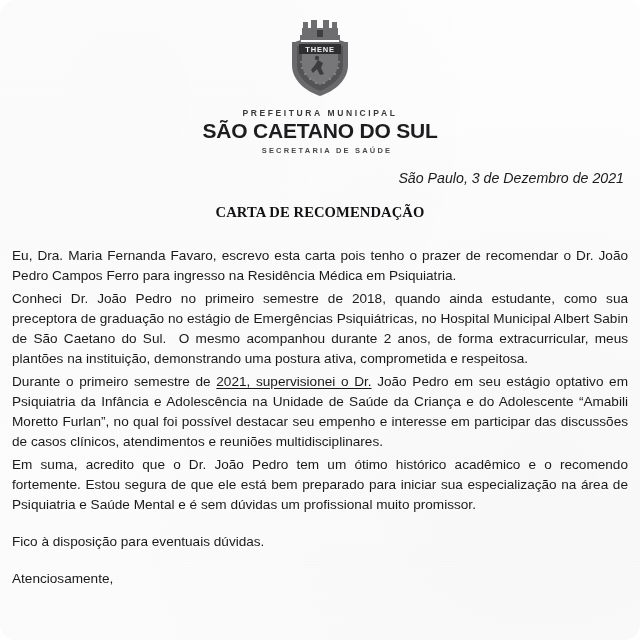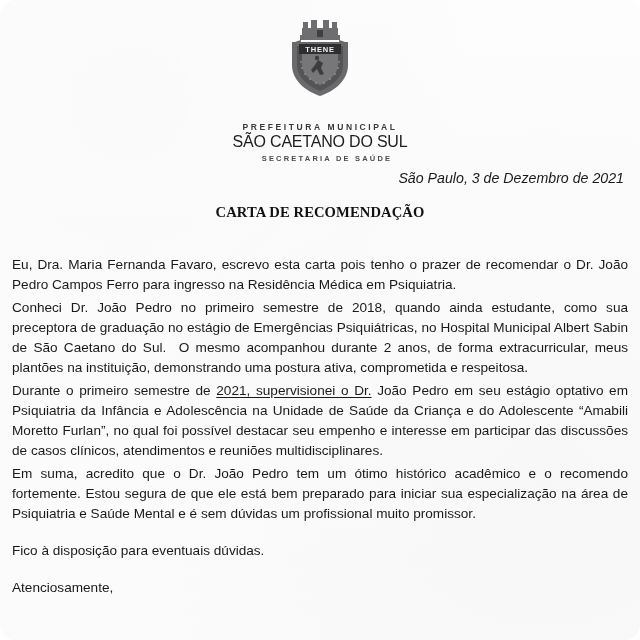--- a/index.html
+++ b/index.html
@@ -49,31 +49,31 @@
   }
 
   .emblem {
     display: block;
     margin: 0 auto;
     width: 86px;
     height: 82px;
   }
 
   .org-kicker {
-    margin-top: 22px;
+    margin-top: 8px;
     font-size: 8.5px;
     letter-spacing: 2.6px;
     font-weight: 700;
     color: #3a3a3c;
   }
 
   .org-name {
     margin-top: 1px;
-    font-size: 16px;
-    font-weight: 400;
+    font-size: 21px;
+    font-weight: 700;
     letter-spacing: -0.2px;
     color: #1d1d1f;
   }
 
   .org-dept {
     margin-top: 3px;
     font-size: 7.5px;
     letter-spacing: 2.2px;
     font-weight: 600;
     color: #4a4a4d;
@@ -108,21 +108,21 @@
 
   .para {
     font-size: 13.6px;
     line-height: 1.47;
     text-align: justify;
     margin-top: 3px;
     color: #1a1a1c;
     white-space: pre-wrap;
   }
 
-  .para.first-body { margin-top: 34px; }
+  .para.first-body { margin-top: 25px; }
 
   .para u {
     text-decoration: underline;
     text-underline-offset: 2px;
   }
 
   .closing {
     font-size: 13.6px;
     line-height: 1.47;
     margin-top: 17px;

